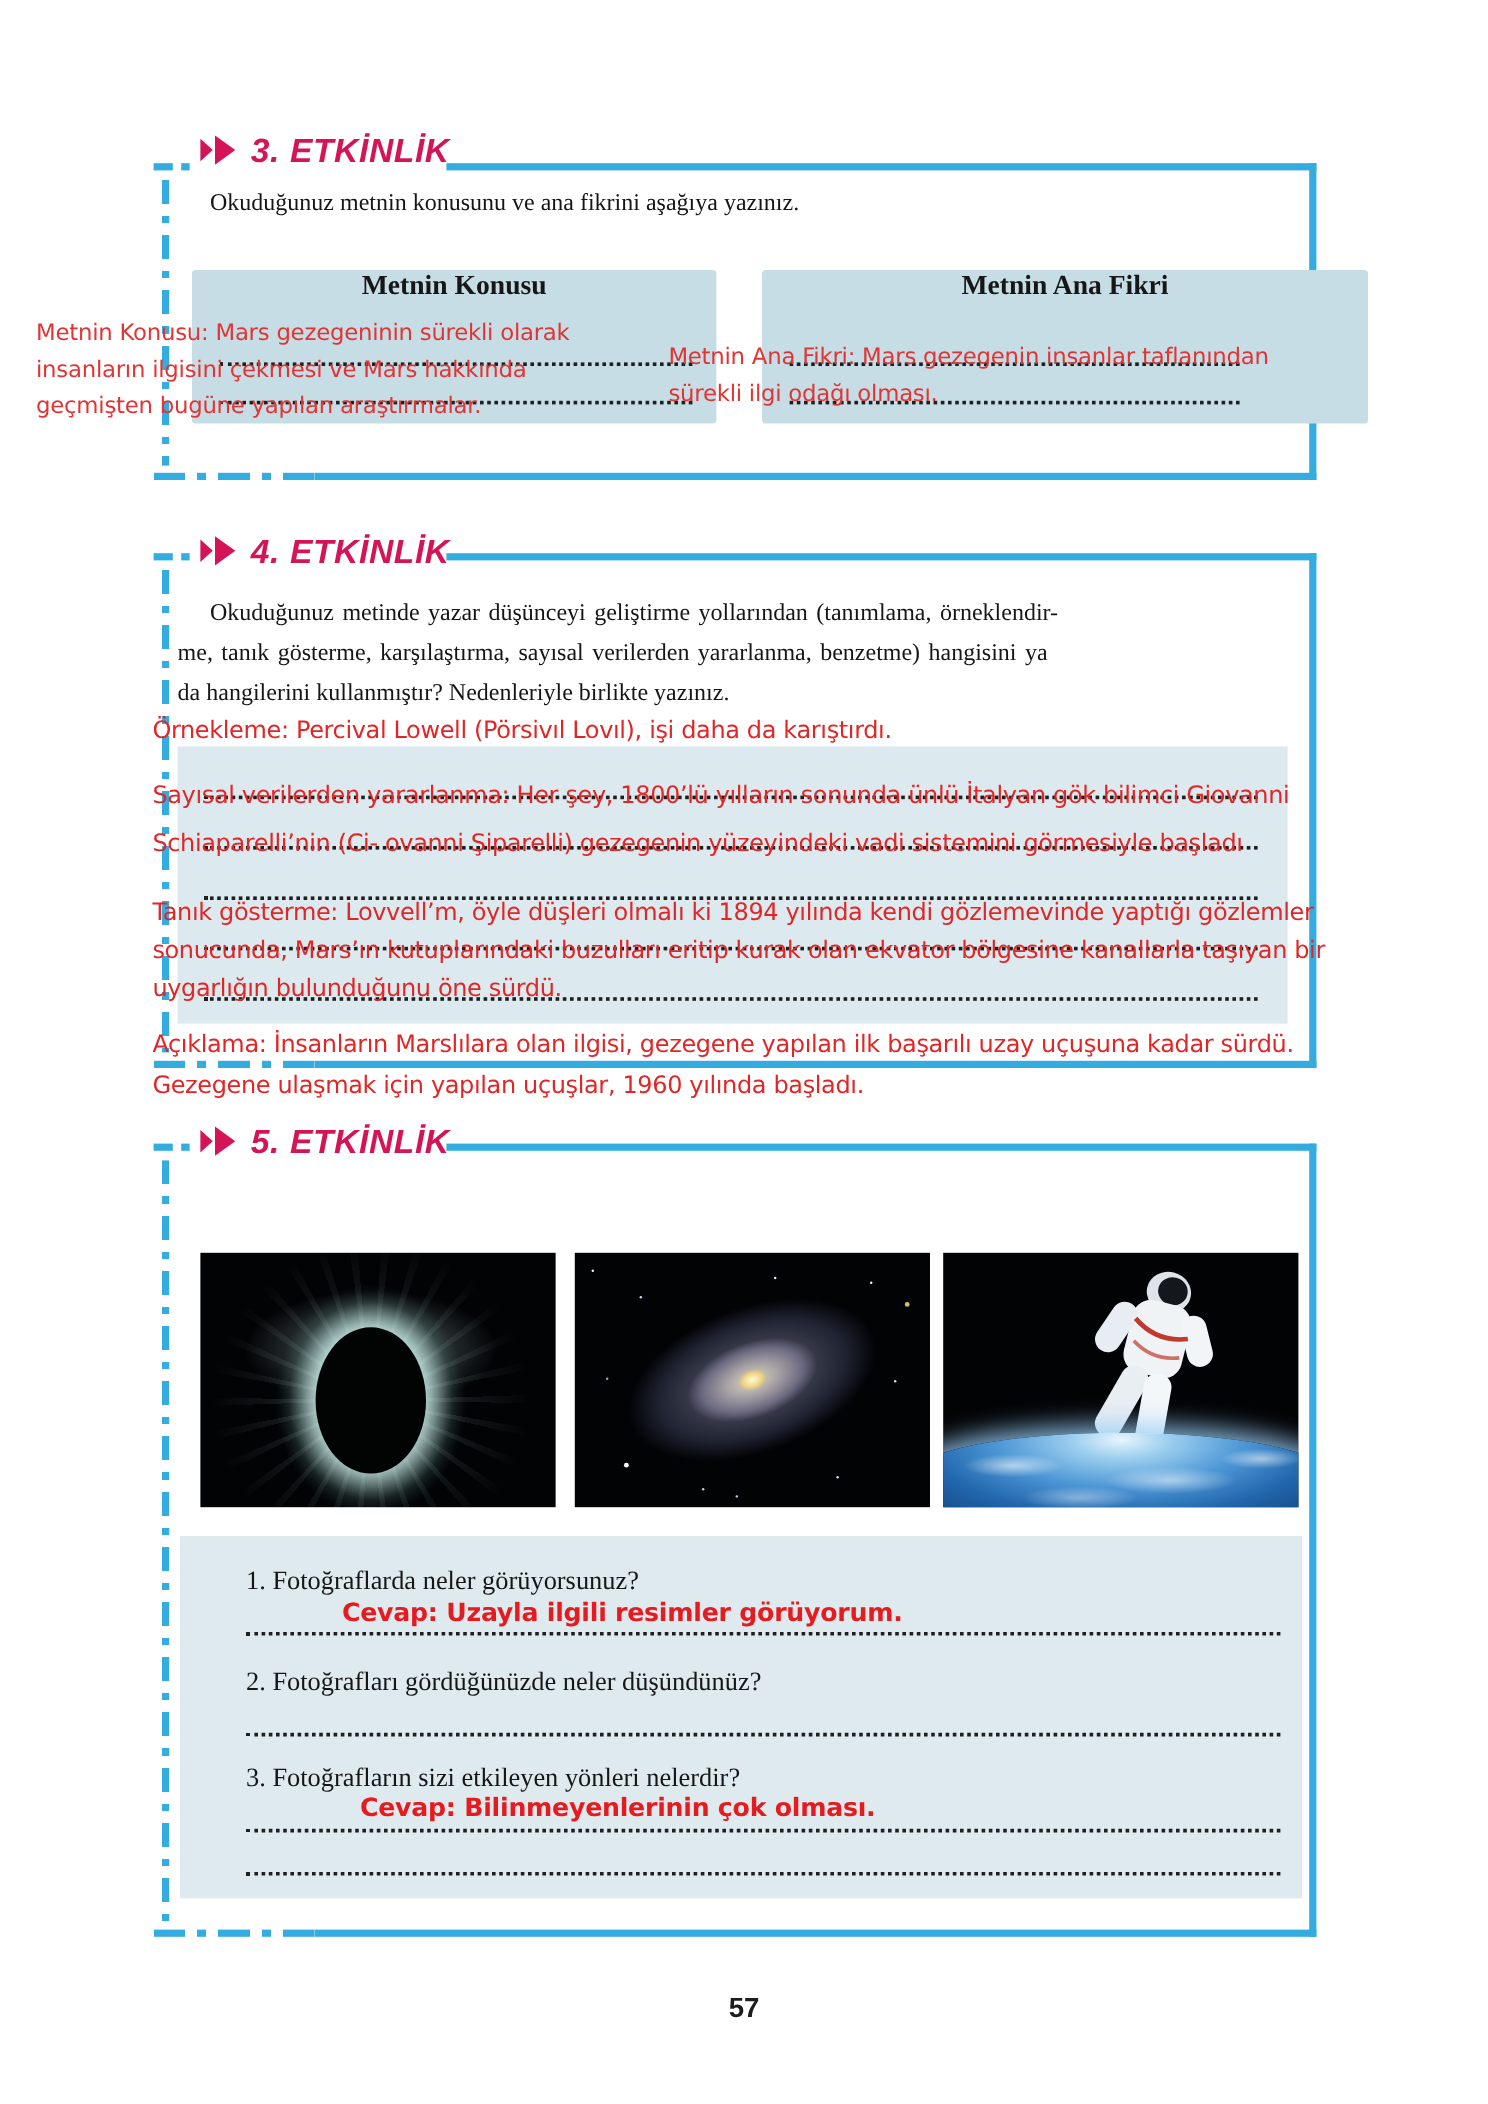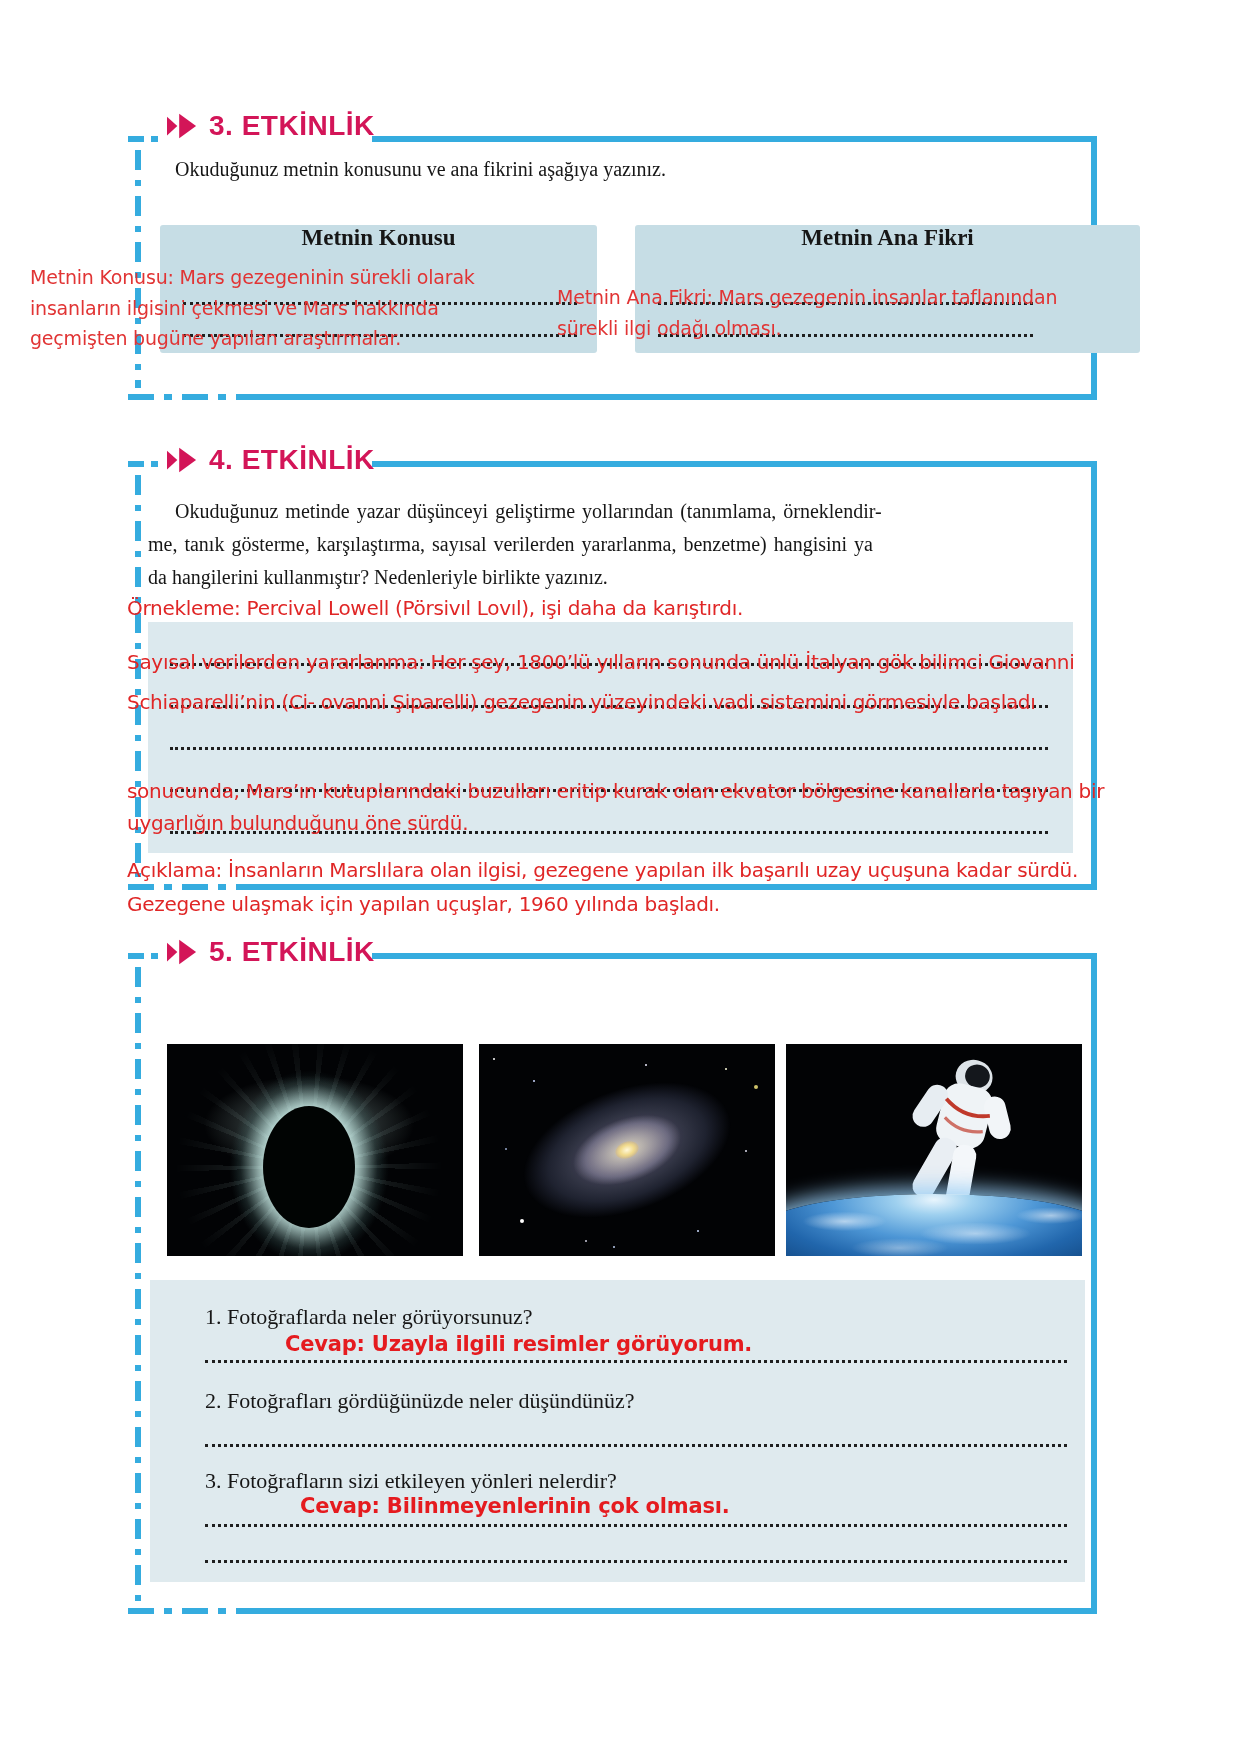--- a/index.html
+++ b/index.html
@@ -21,21 +21,21 @@
   .rule{position:absolute;left:372px;width:725px;height:6px;background:var(--blue);}
   .rb{position:absolute;left:1091px;width:6px;background:var(--blue);}
   .bs{position:absolute;left:262px;width:835px;height:6px;background:var(--blue);}
   .bdd{position:absolute;left:128px;width:134px;height:6px;
        background:repeating-linear-gradient(to right,var(--blue) 0 26px,transparent 26px 36px,var(--blue) 36px 44px,transparent 44px 54px);}
   .vd{position:absolute;left:135px;width:6px;
       background:repeating-linear-gradient(to bottom,var(--blue) 0 20px,transparent 20px 30px,var(--blue) 30px 36px,transparent 36px 46px);}
   .ch{position:absolute;left:128px;width:16px;height:6px;background:var(--blue);}
   .cd{position:absolute;left:151px;width:7px;height:6px;background:var(--blue);}
 
-  .act-header{position:absolute;display:flex;align-items:center;gap:9px;}
+  .act-header{position:absolute;display:flex;align-items:flex-start;gap:9px;font-style:italic;}
   .act-title{font-family:"Liberation Sans",sans-serif;font-weight:bold;font-size:28px;
              color:var(--magenta);letter-spacing:.5px;white-space:nowrap;}
   .arrows{width:36px;height:30px;flex:0 0 auto;}
 
   .print{position:absolute;font-size:20px;white-space:nowrap;}
   .print-just{word-spacing:2px;}
 
   
   .b3{position:absolute;top:225px;height:128px;background:var(--box3);border-radius:3px;}
   .b3 .b3t{text-align:center;font-weight:bold;font-size:23px;}
@@ -146,20 +146,21 @@
   <div class="panel" style="left:148px;top:622px;width:925px;height:231px"></div>
   <div class="dl" style="left:170px;top:663px;width:878px"></div>
   <div class="dl" style="left:170px;top:705px;width:878px"></div>
   <div class="dl" style="left:170px;top:747px;width:878px"></div>
   <div class="dl" style="left:170px;top:789px;width:878px"></div>
   <div class="dl" style="left:170px;top:831px;width:878px"></div>
 
   <div class="hw hw4" style="left:127px;top:596px">Örnekleme: Percival Lowell (Pörsivıl Lovıl), işi daha da karıştırdı.</div>
   <div class="hw hw4" style="left:127px;top:650px">Sayısal verilerden yararlanma: Her şey, 1800’lü yılların sonunda ünlü İtalyan gök bilimci Giovanni</div>
   <div class="hw hw4" style="left:127px;top:690px">Schiaparelli’nin (Ci- ovanni Şiparelli) gezegenin yüzeyindeki vadi sistemini görmesiyle başladı</div>
+  <div class="hw hw4" style="left:127px;top:748px">Tanık gösterme: Lovvell’m, öyle düşleri olmalı ki 1894 yılında kendi gözlemevinde yaptığı gözlemler</div>
   <div class="hw hw4" style="left:127px;top:779px">sonucunda, Mars’ın kutuplarındaki buzulları eritip kurak olan ekvator bölgesine kanallarla taşıyan bir</div>
   <div class="hw hw4" style="left:127px;top:811px">uygarlığın bulunduğunu öne sürdü.</div>
   <div class="hw hw4" style="left:127px;top:858px">Açıklama: İnsanların Marslılara olan ilgisi, gezegene yapılan ilk başarılı uzay uçuşuna kadar sürdü.</div>
   <div class="hw hw4" style="left:127px;top:892px">Gezegene ulaşmak için yapılan uçuşlar, 1960 yılında başladı.</div>
 
   <div class="ch" style="top:953px"></div>
   <div class="cd" style="top:953px"></div>
   <div class="act-header" style="left:164px;top:936px">
     <svg class="arrows" viewBox="0 0 36 32">
       <polygon points="2,6 13,16 2,26" fill="#d31558"></polygon>
@@ -205,14 +206,15 @@
   <div class="dl" style="left:205px;top:1360px;width:862px"></div>
 
   <div class="qtext" style="left:205px;top:1388px">2. Fotoğrafları gördüğünüzde neler düşündünüz?</div>
   <div class="dl" style="left:205px;top:1444px;width:862px"></div>
 
   <div class="qtext" style="left:205px;top:1468px">3. Fotoğrafların sizi etkileyen yönleri nelerdir?</div>
   <div class="hw hw5" style="left:300px;top:1494px">Cevap: Bilinmeyenlerinin çok olması.</div>
   <div class="dl" style="left:205px;top:1524px;width:862px"></div>
   <div class="dl" style="left:205px;top:1560px;width:862px"></div>
 
+  <div class="pagenum">57</div>
 
 </div>
 
 </body></html>

